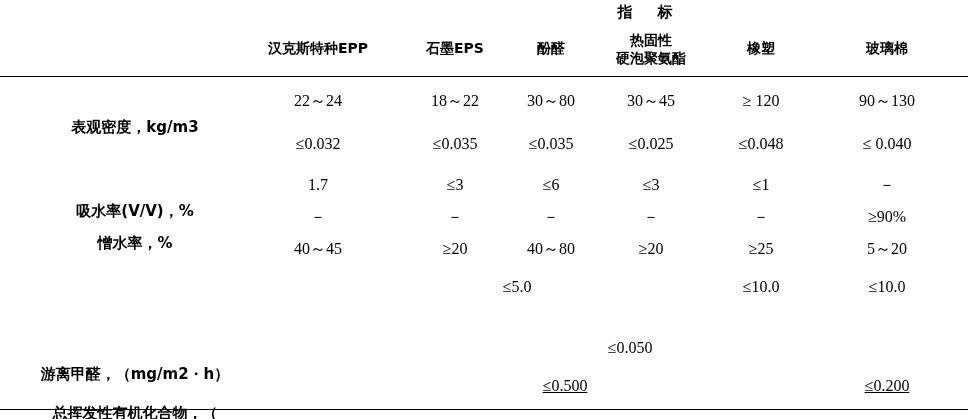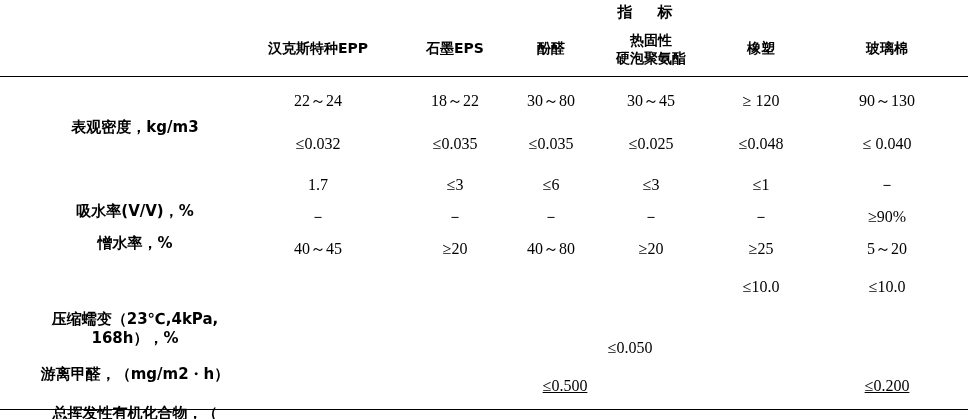--- a/index.html
+++ b/index.html
@@ -161,24 +161,21 @@
   <div class="cell num r4 c5">－</div>
   <div class="cell num r4 c6">≥90%</div>
 
   <div class="cell num r5 c1">40～45</div>
   <div class="cell num r5 c2">≥20</div>
   <div class="cell num r5 c3">40～80</div>
   <div class="cell num r5 c4">≥20</div>
   <div class="cell num r5 c5">≥25</div>
   <div class="cell num r5 c6">5～20</div>
 
-  <div class="cell cn rowlabel two-line r6label">
-    <span>压缩蠕变（23℃,4kPa,</span><br>
-    <span>168h），%</span>
-  </div>
+  <div class="cell num r6 span-wide" style="left:362px; width:310px;">≤5.0</div>
   <div class="cell num r6 c5">≤10.0</div>
   <div class="cell num r6 c6">≤10.0</div>
 
   <div class="cell cn rowlabel r7">游离甲醛，（mg/m2・h）</div>
   <div class="cell num r7 span-wide" style="left:430px; width:400px;">≤0.050</div>
 
   <div class="cell cn rowlabel two-line r8label">
     <span>总挥发性有机化合物，（</span><br>
     <span class="sub">mg/m2・h）</span>
   </div>

